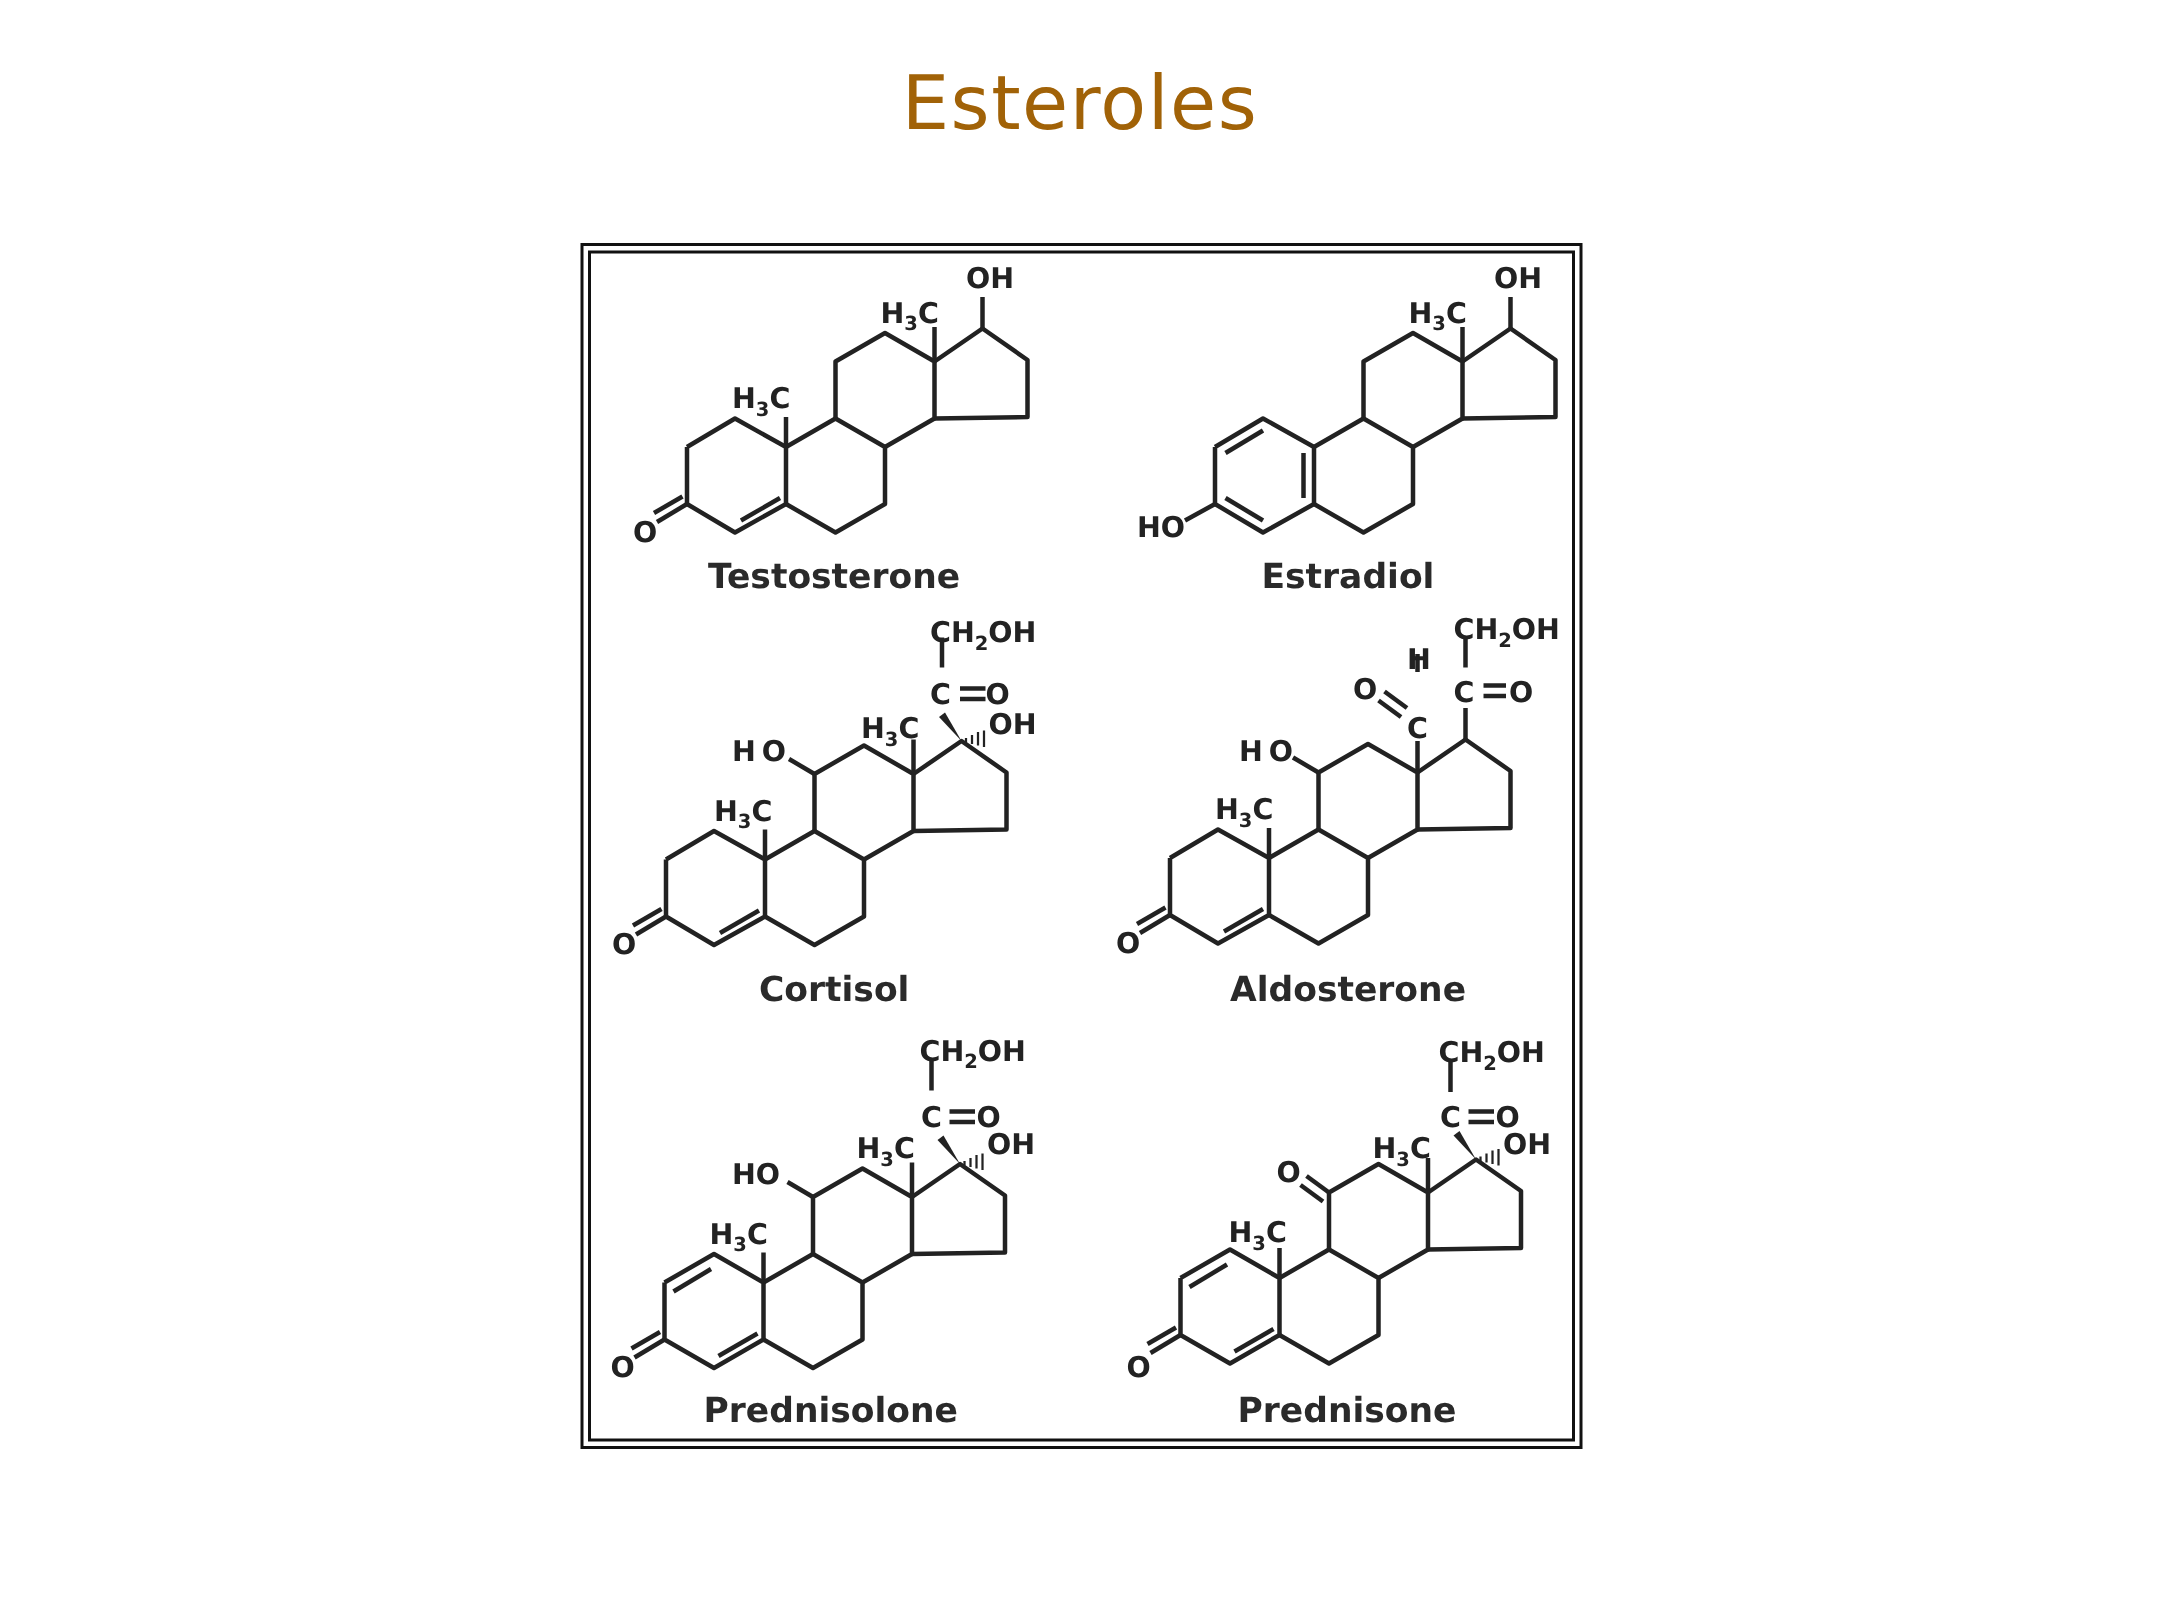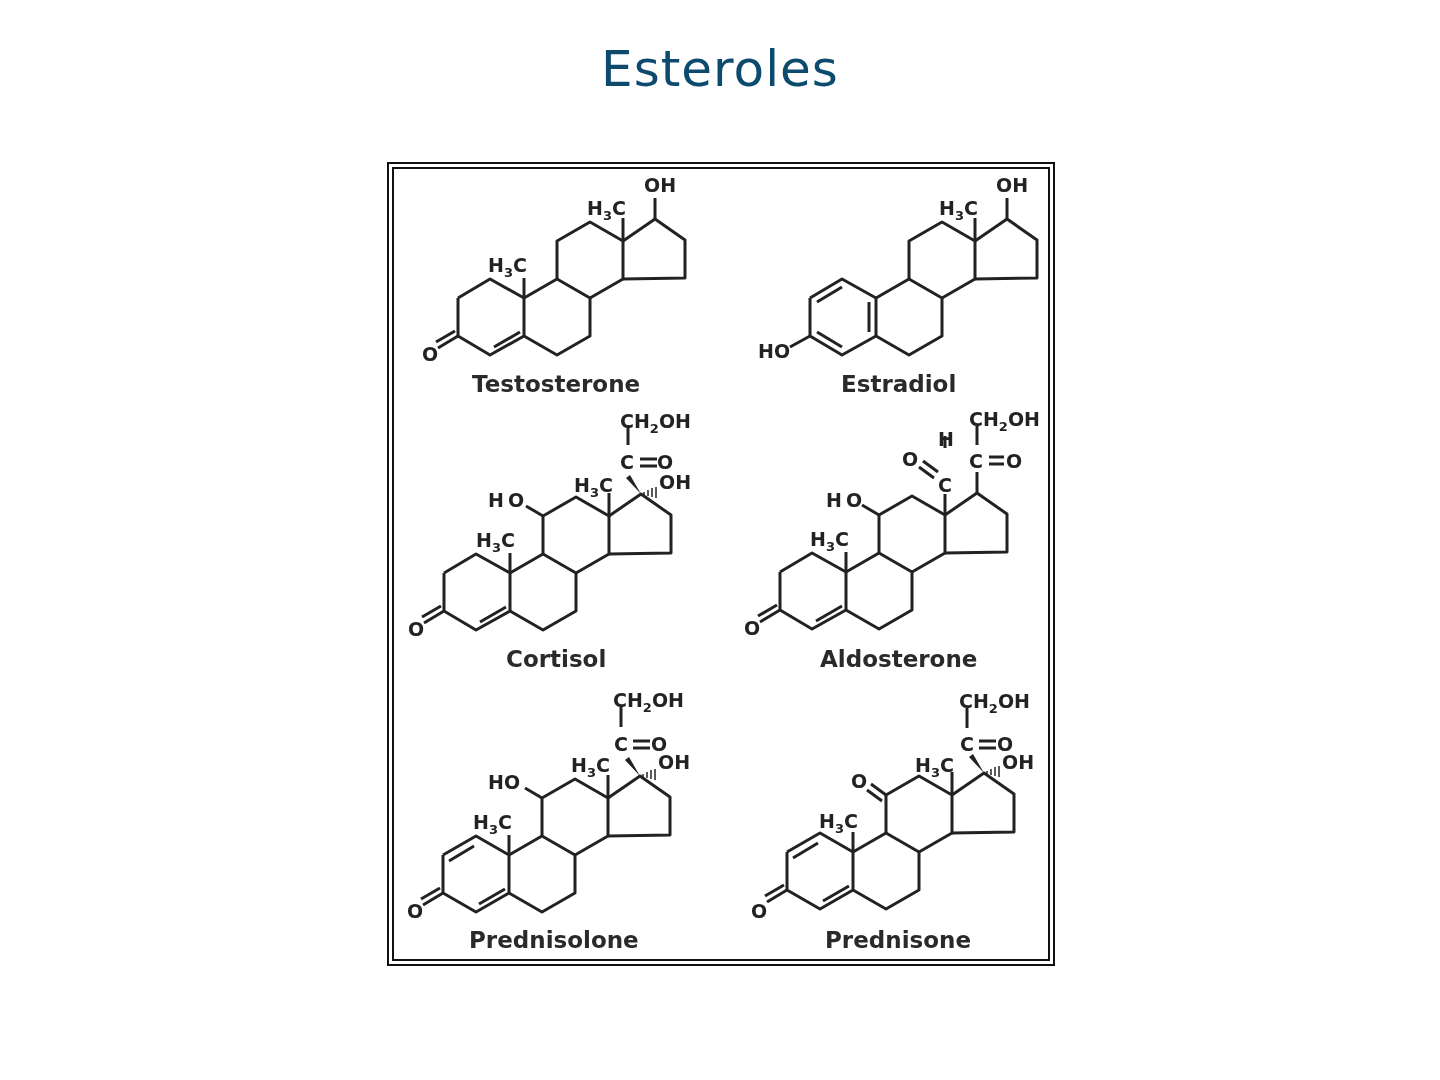--- a/index.html
+++ b/index.html
@@ -1,19 +1,19 @@
 <!DOCTYPE html>
 <html><head>
 <meta charset="utf-8">
 <style>
   html, body { margin: 0; padding: 0; background: #ffffff; }
   body { width: 1440px; height: 1080px; position: relative; overflow: hidden; font-family: "DejaVu Sans", sans-serif; }
   .title {
     position: absolute; left: 0; width: 1440px; top: 40px; text-align: center;
-    font-family: "DejaVu Sans", sans-serif; font-size: 50px; color: #0c4a6e; letter-spacing: 1px;
+    font-family: "DejaVu Sans", sans-serif; font-size: 50px; color: #a16207; letter-spacing: 1px;
   }
   .frame-outer {
     position: absolute; left: 387px; top: 162px; width: 664px; height: 800px;
     border: 2px solid #111; box-sizing: content-box;
   }
   .frame-inner {
     position: absolute; left: 3px; top: 3px; right: 3px; bottom: 3px; border: 2px solid #111;
   }
   svg.chem { position: absolute; left: 0; top: 0; width: 1440px; height: 1080px; }
   .bond { stroke: #222; stroke-width: 3; fill: none; stroke-linejoin: round; stroke-linecap: butt; }

